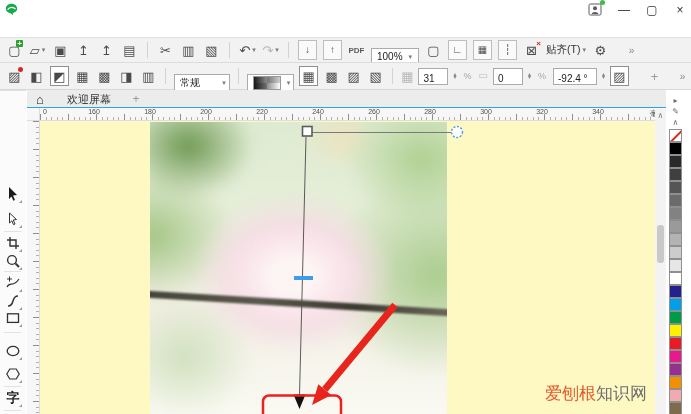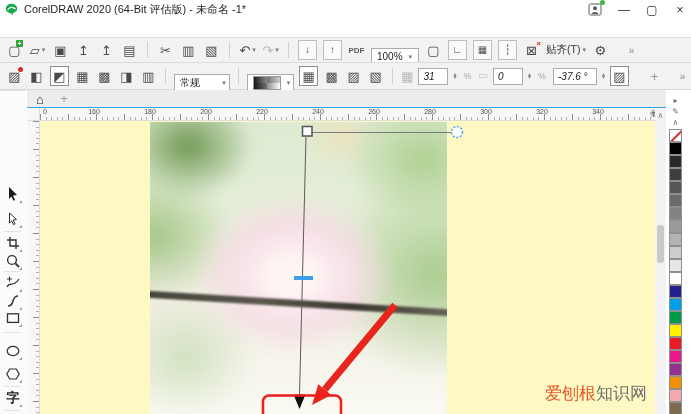--- a/index.html
+++ b/index.html
@@ -27,21 +27,21 @@
   .sep{width:1px;height:16px;background:#d2d2d2;margin:0 3px;flex:0 0 auto;}
   .badge-green{position:absolute;right:0;top:-1px;font-size:8px;font-weight:bold;color:#fff;background:#2ca02c;width:7px;height:7px;line-height:7px;text-align:center;border-radius:1px;font-style:normal;}
   .badge-red{position:absolute;right:-1px;top:-2px;font-size:8px;font-weight:bold;color:#d42a1e;font-style:normal;}
   .reddot{position:absolute;right:0;top:0;width:5px;height:5px;border-radius:50%;background:#d42a1e;}
   .boxed{border:1px solid #bdbdbd;background:#fafafa;}
   .pressed{border:1px solid #8f8f8f;background:#fff;}
   .combo{height:17px;background:#fff;border:1px solid #ababab;display:flex;align-items:center;padding:0 3px 0 5px;gap:4px;box-sizing:border-box;margin-top:13px;}
   .combo .val{font-size:10px;color:#222;white-space:nowrap;}
   .spin{display:flex;flex-direction:column;justify-content:center;line-height:0.55;}
   .spin i{font-style:normal;font-size:6px;color:#8a8a8a;}
-  .field{height:17px;min-width:30px;background:#fff;border:1px solid #ababab;display:flex;align-items:center;padding:0 4px;font-size:10px;color:#222;box-sizing:border-box;font-style:italic;}
+  .field{height:17px;min-width:30px;background:#fff;border:1px solid #ababab;display:flex;align-items:flex-end;padding:0 4px;font-size:10px;color:#222;box-sizing:border-box;}
   .pct{font-size:9px;color:#a5a5a5;margin:0 2px;}
   .pdftxt{font-size:8px;font-weight:bold;color:#5a5a5a;letter-spacing:0;}
   .gradbox{width:26px;height:12px;background:linear-gradient(90deg,#1a1a1a,#fff),repeating-conic-gradient(#cfcfcf 0 25%,#fff 0 50%);background-blend-mode:multiply;border:1px solid #9a9a9a;}
   .snaptxt{font-size:10.5px;color:#333;}
   .plusbtn{font-size:13px;color:#9a9a9a;}
   .chev{font-size:10px;color:#8a8a8a;}
   
   .tabbar{position:absolute;left:27px;top:90px;width:639px;height:18px;background:#ececec;display:flex;align-items:flex-end;}
   .hometab{width:26px;height:18px;display:flex;align-items:center;justify-content:center;font-size:13px;color:#1a1a1a;}
   .doc-tab{height:18px;padding:0 14px;display:flex;align-items:center;font-size:11px;color:#333;white-space:nowrap;}
@@ -98,21 +98,20 @@
 </head>
 <body>
 
 <div class="app">
 
   <div class="titlebar">
     <svg class="applogo" viewBox="0 0 16 16">
         <path d="M8 1 C12.5 1 15 4 15 7.2 C15 10.5 11.5 12 9.5 12.6 L10 15 L6.8 12.7 C4 12 1 10.3 1 7 C1 3.8 3.8 1 8 1 Z" fill="#18a94b"></path>
         <path d="M3.2 8.2 C6 4.4 10 4.6 13 7.4" stroke="#fff" stroke-width="1.5" fill="none"></path>
       </svg>
-    <span class="apptitle">CorelDRAW 2020 (64-Bit 评估版) - 未命名 -1*</span>
     <div class="title-right">
       <span class="signin">
         <svg width="15" height="15" viewBox="0 0 15 15">
             <rect x="1" y="2" width="12" height="11" rx="1.5" fill="none" stroke="#5a5a5a"></rect>
             <circle cx="7" cy="6.2" r="2" fill="#5a5a5a"></circle>
             <path d="M3.6 12 C4.2 9.3 9.8 9.3 10.4 12 Z" fill="#5a5a5a"></path>
           </svg>
         <span class="dot"></span>
       </span>
       <span class="winbtn">—</span>
@@ -262,39 +261,40 @@
     <i class="glyph dis sm">▭</i>
     <span class="field">
         <span>0</span>
       </span>
     <span class="spin">
         <i>▴</i>
         <i>▾</i>
       </span>
     <span class="pct">%</span>
     <span class="field" style="min-width:44px;">
-        <span>-37.6 °</span>
+        <span>-92.4 °</span>
       </span>
     <span class="spin">
         <i>▴</i>
         <i>▾</i>
       </span>
     <span class="tbtn pressed">
         <i class="glyph">▨</i>
       </span>
     <span class="tbtn" style="margin-left:12px;">
         <span class="plusbtn">+</span>
       </span>
     <span class="tbtn" style="margin-left:6px;">
         <span class="chev">»</span>
       </span>
   </div>
 
   <div class="tabbar">
     <span class="hometab">⌂</span>
+    <span class="doc-tab">欢迎屏幕</span>
     <span class="newtab">+</span>
   </div>
   <div class="accentline"></div>
 
   <div class="toolbox">
     <span class="tool" style="top:93px">
         <svg width="16" height="16" viewBox="0 0 16 16">
           <path d="M4 1 L12 9 L8 9.6 L10 14 L8.4 14.7 L6.5 10.4 L4 13 Z" fill="#1a1a1a"></path>
         </svg>
       </span>

